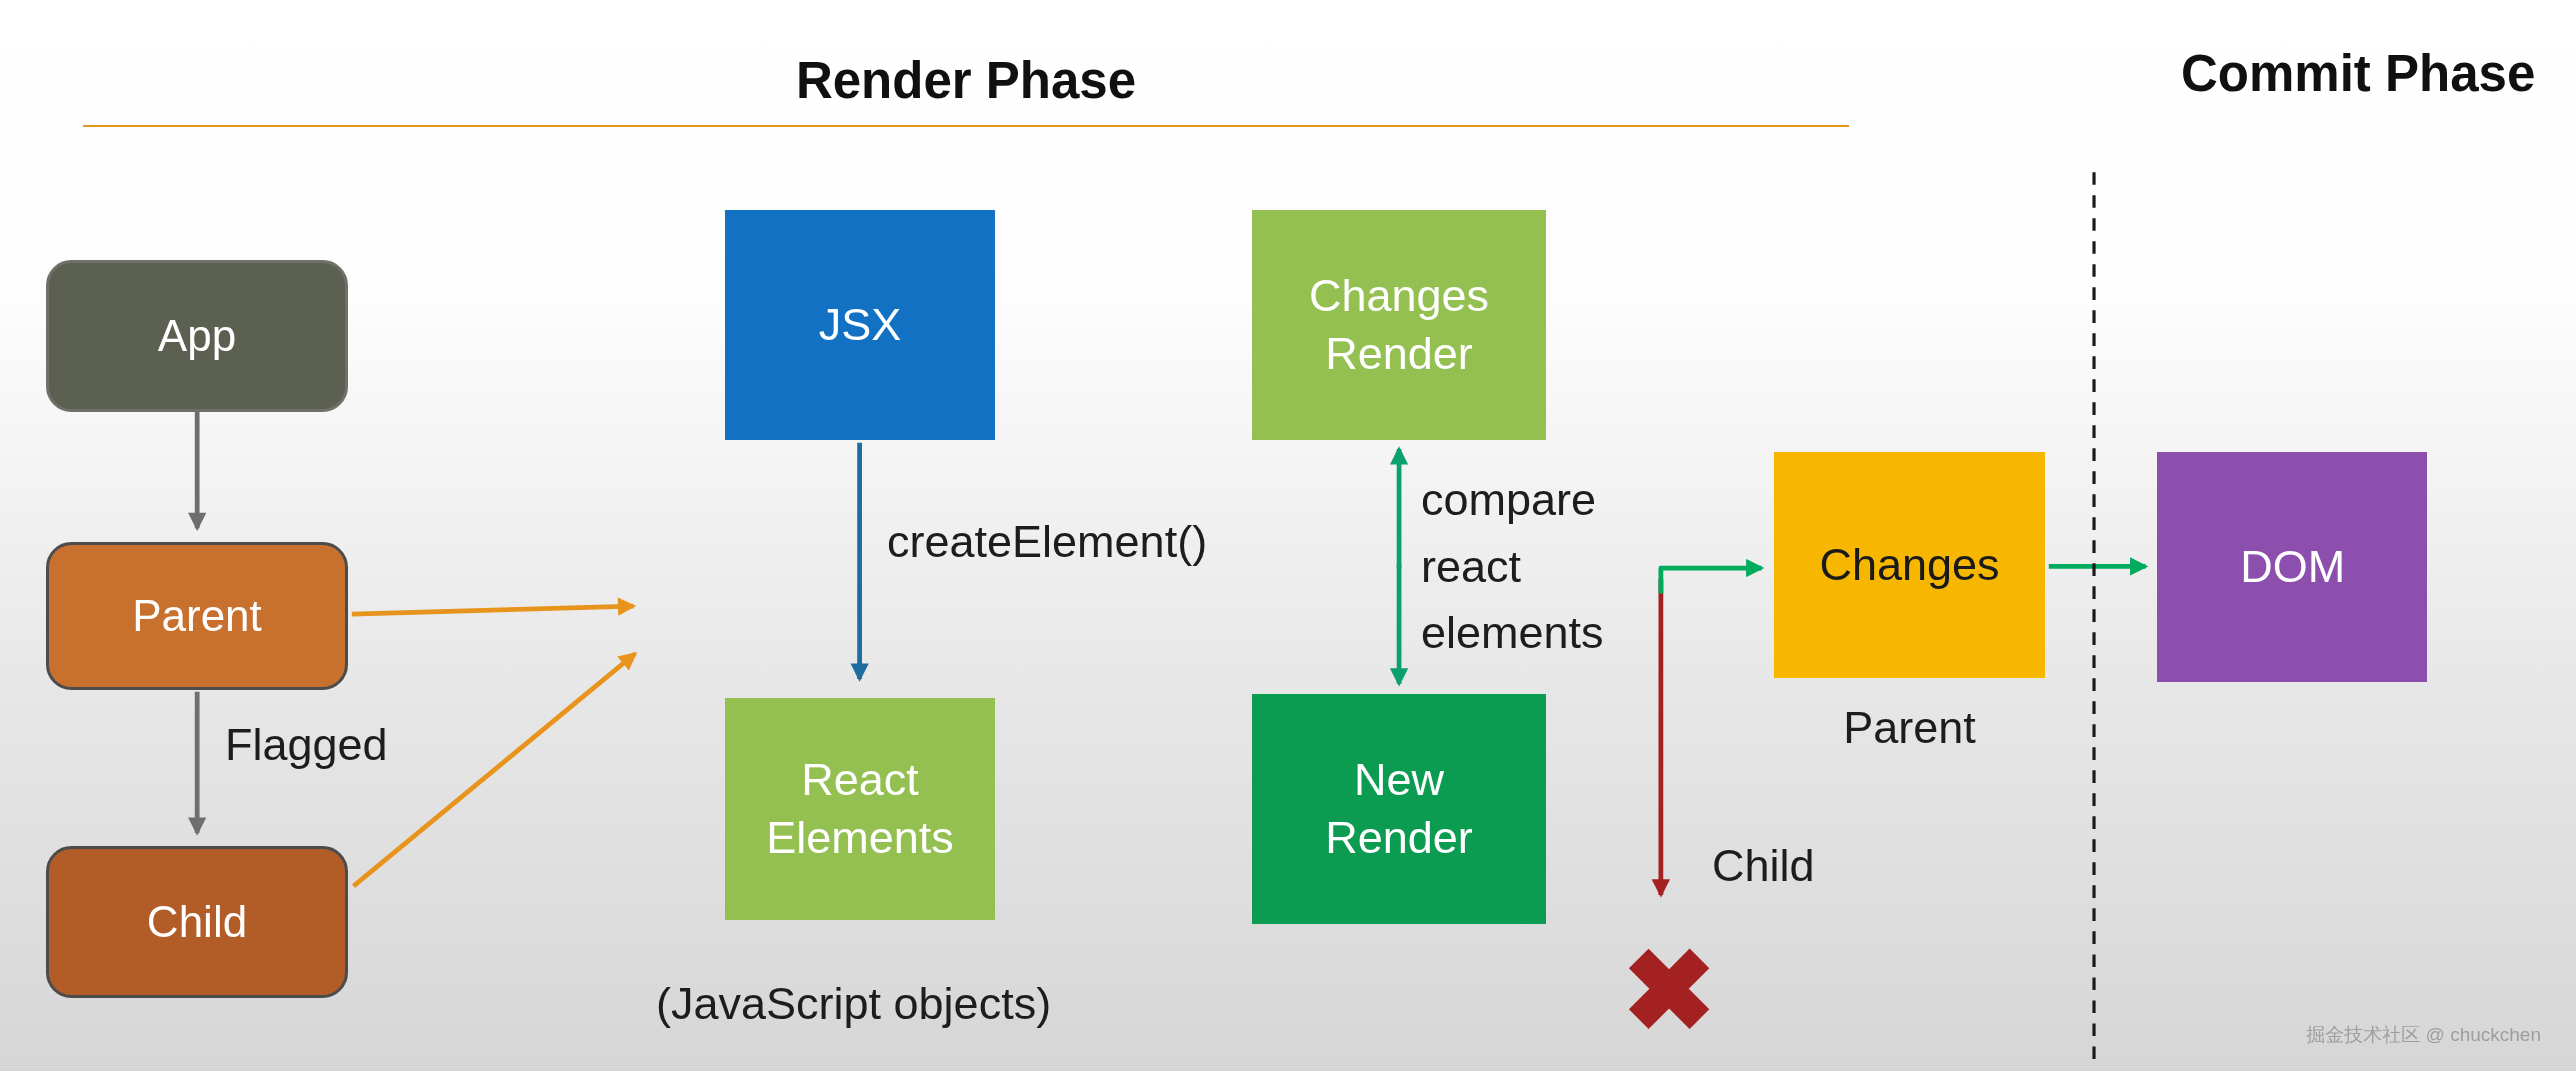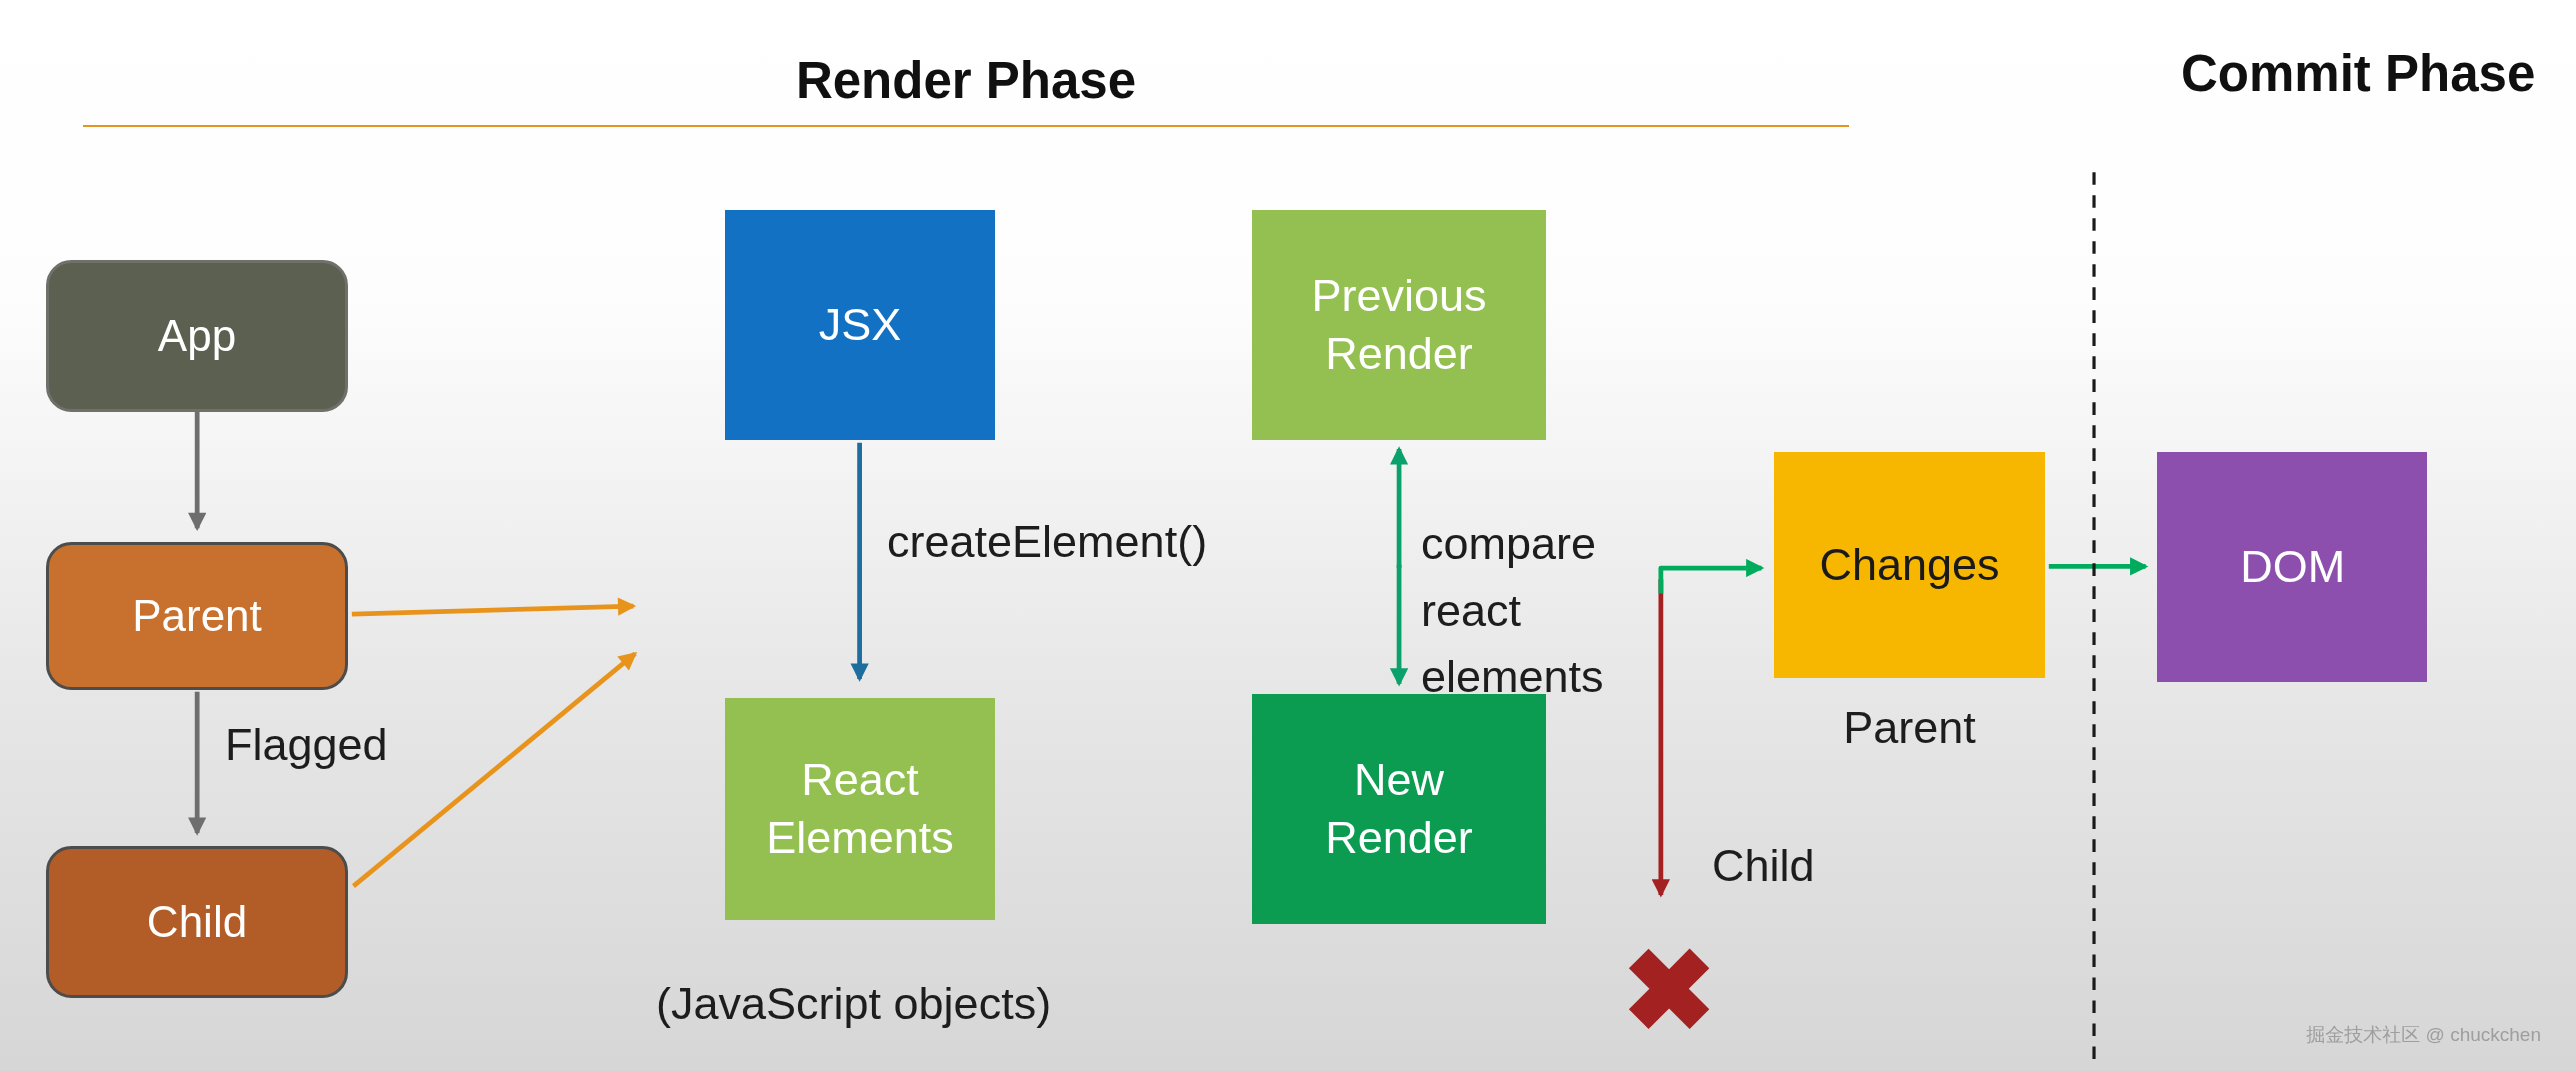--- a/index.html
+++ b/index.html
@@ -27,21 +27,21 @@
   .rect.jsx             { left:725px;  top:210px; width:270px; height:230px; background:var(--jsx-bg); }
   .rect.react-elements  { left:725px;  top:698px; width:270px; height:222px; background:var(--light-green-bg); }
   .rect.previous-render { left:1252px; top:210px; width:294px; height:230px; background:var(--light-green-bg); }
   .rect.new-render      { left:1252px; top:694px; width:294px; height:230px; background:var(--new-render-bg); }
   .rect.changes         { left:1774px; top:452px; width:271px; height:226px; background:var(--changes-bg); color:#1a1a1a; }
   .rect.dom             { left:2157px; top:452px; width:270px; height:230px; background:var(--dom-bg);padding-left:30px; }
 
   .label { position:absolute; font-size:45px; color:#1d1d1d; }
   .flagged        { left:225px;  top:719px; }
   .create-element { left:887px; top:516px; }
-  .compare        { left:1421px; top:467px; width:230px; line-height:1.48;margin-top:44px; }
+  .compare        { left:1421px; top:467px; width:230px; line-height:1.48; }
   .js-objects     { left:656px;  top:978px; }
   .parent-caption { left:1774px; top:702px; width:271px; text-align:center; }
   .child-caption  { left:1712px; top:840px; }
 
   .x-mark { position:absolute; left:1601px; top:935px; width:136px; text-align:center;
             font-size:113px; line-height:1; font-weight:700; color:var(--x-mark); }
 
   .watermark { position:absolute; right:35px; top:1022px; font-size:19px; color:#9e9e9e; }
 
   line, polyline { fill:none; stroke-width:6; stroke-linejoin:round; }
@@ -106,21 +106,21 @@
   <div class="node app">App</div>
   <div class="node parent">Parent</div>
   <div class="label flagged">Flagged</div>
   <div class="node child">Child</div>
 
   <div class="rect jsx">JSX</div>
   <div class="label create-element">createElement()</div>
   <div class="rect react-elements">React Elements</div>
   <div class="label js-objects">(JavaScript objects)</div>
 
-  <div class="rect previous-render">Previous Render</div>
+  <div class="rect previous-render">Changes Render</div>
   <div class="label compare">compare react elements</div>
   <div class="rect new-render">New Render</div>
 
   <div class="rect changes">Changes</div>
   <div class="label parent-caption">Parent</div>
   <div class="label child-caption">Child</div>
   <div class="x-mark">✖</div>
   <div class="rect dom">DOM</div>
 
   <div class="watermark">掘金技术社区 @ chuckchen</div>

